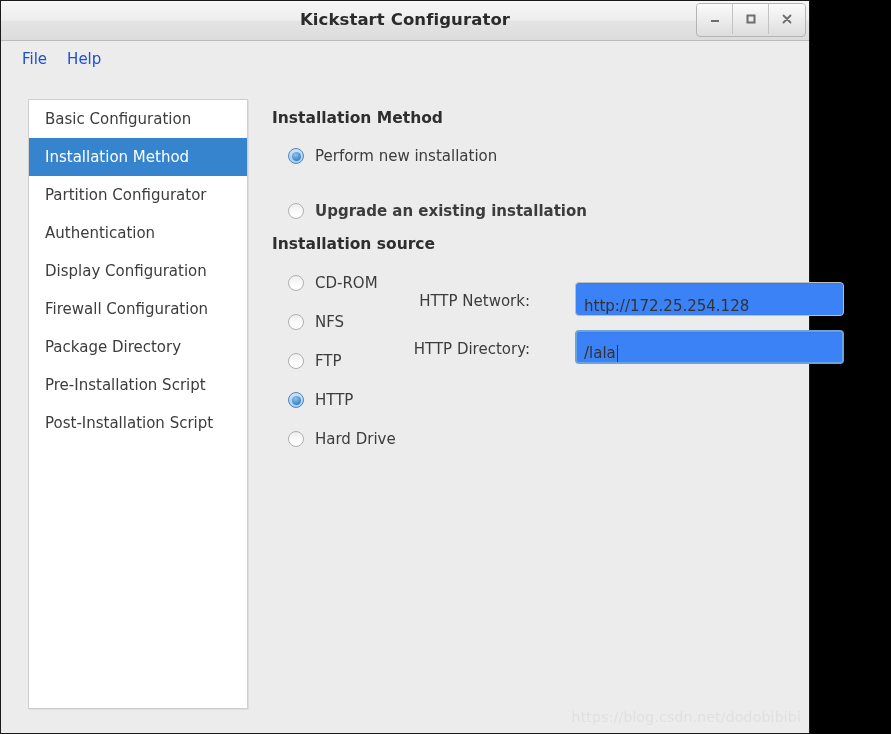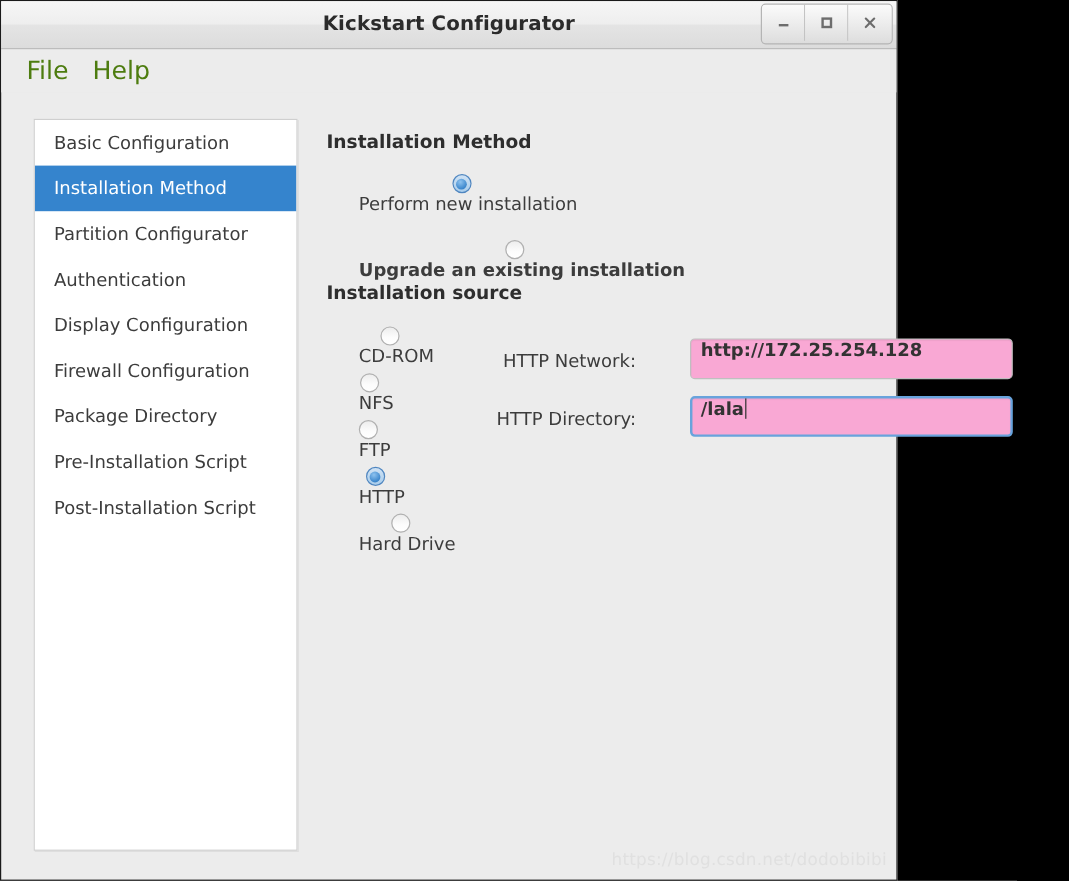--- a/index.html
+++ b/index.html
@@ -11,21 +11,21 @@
     height: 734px;
     overflow: hidden;
     background: #000000;
     font-family: "DejaVu Sans", sans-serif;
   }
 
   #window {
     position: absolute;
     left: 0;
     top: 0;
-    width: 748px;
+    width: 810px;
     height: 734px;
     background: #ececec;
     box-sizing: border-box;
     border: 1px solid #1a1a1a;
   }
 
   
   #titlebar {
     position: relative;
     height: 40px;
@@ -71,22 +71,22 @@
   
   #menubar {
     height: 36px;
     background: #ececec;
     display: flex;
     align-items: center;
     padding-left: 12px;
     box-sizing: border-box;
   }
   .menu-item {
-    font-size: 21px;
-    color: #4d7c0f;
+    font-size: 15px;
+    color: #1d4ed8;
     padding: 3px 9px;
     margin-right: 2px;
   }
 
   
   #content {
     position: relative;
     height: 656px;
   }
 
@@ -130,21 +130,20 @@
     position: absolute;
     font-size: 15.5px;
     font-weight: bold;
     color: #2e2e2e;
   }
   .radio-row {
     position: absolute;
     display: flex;
     align-items: center;
     height: 22px;
-    flex-direction: column;
   }
   .radio-label {
     font-size: 15px;
     color: #3c3c3c;
     margin-left: 11px;
     white-space: nowrap;
   }
   .radio {
     width: 16px;
     height: 16px;
@@ -174,30 +173,29 @@
     position: absolute;
     font-size: 15px;
     color: #3c3c3c;
     text-align: right;
     white-space: nowrap;
   }
   .textfield {
     position: absolute;
     height: 34px;
     box-sizing: border-box;
-    background: #f9a8d4;
+    background: #3b82f6;
     border: 1px solid #bfbfbf;
     border-radius: 4px;
     display: flex;
-    align-items: flex-start;
+    align-items: flex-end;
     padding-left: 8px;
     font-size: 15px;
     color: #333333;
     box-shadow: inset 0 1px 1px rgba(0,0,0,0.06);
-    font-weight: bold;
   }
   .textfield.focused {
     border: 2px solid #68a3dc;
     padding-left: 7px;
   }
   .caret {
     display: inline-block;
     width: 1px;
     height: 17px;
     background: #303030;

